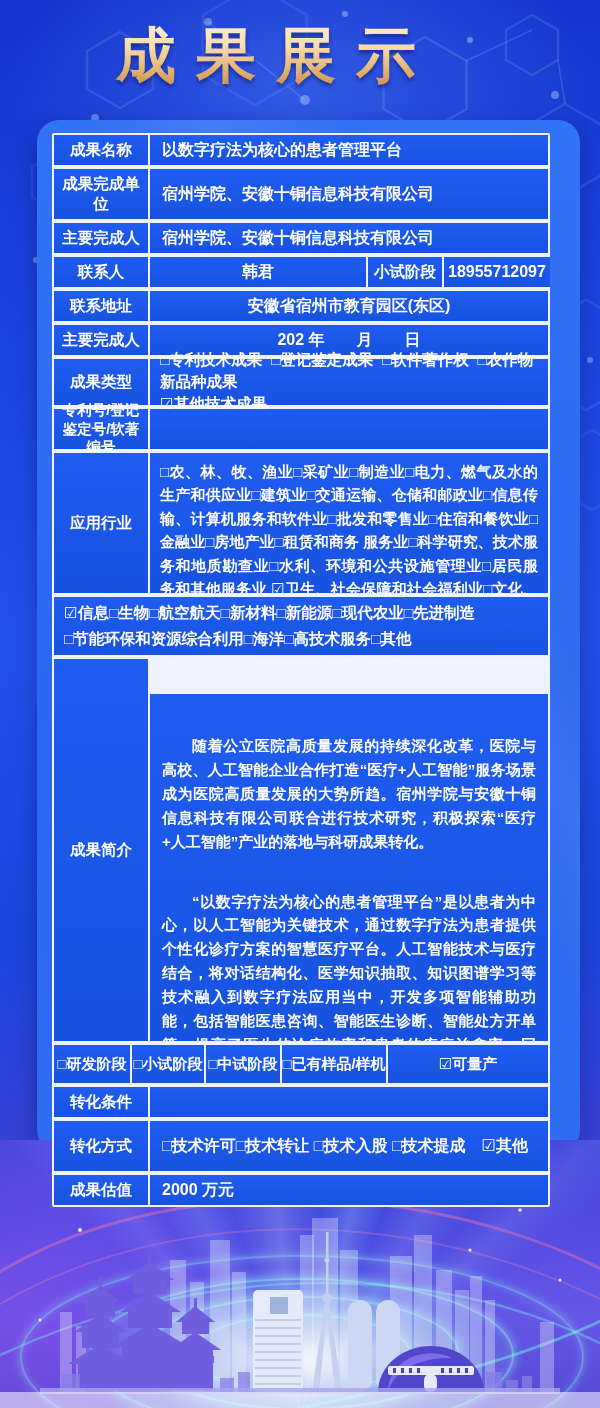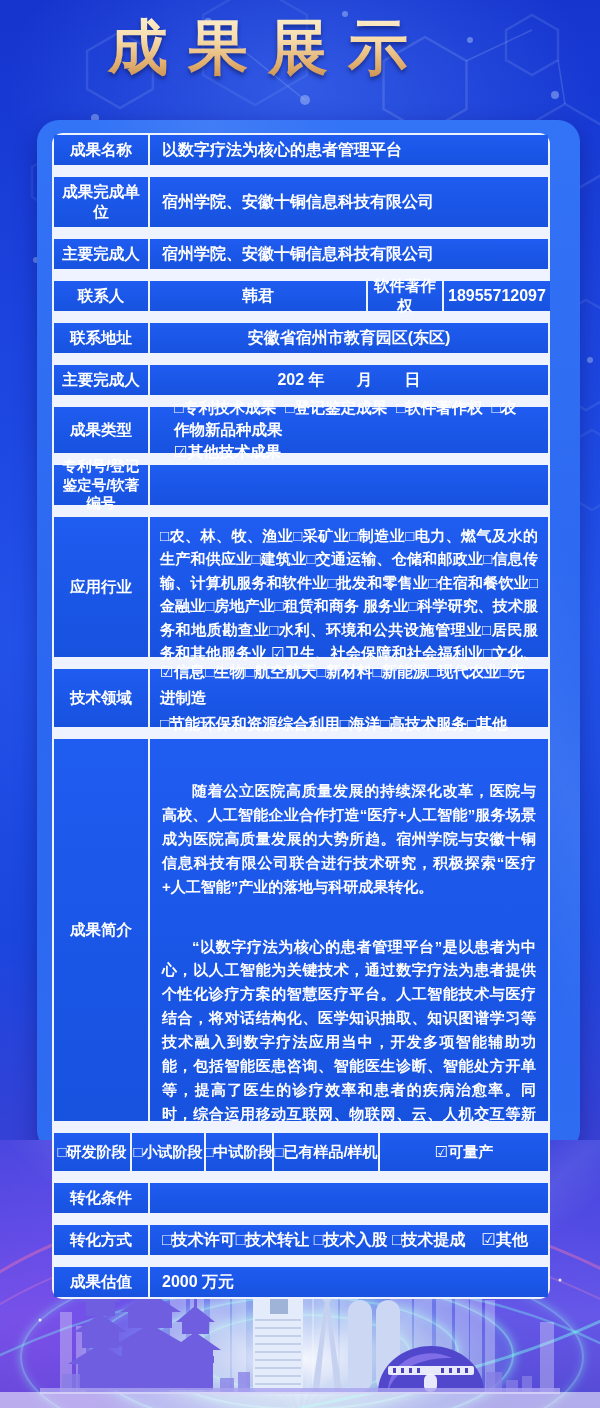--- a/index.html
+++ b/index.html
@@ -9,49 +9,49 @@
 
   
   .bg{position:absolute;inset:0;
       background:
         radial-gradient(ellipse 420px 260px at 50% 6%, rgba(90,140,255,.40), transparent 70%),
         radial-gradient(ellipse 500px 400px at 50% 45%, rgba(60,110,250,.25), transparent 75%),
         linear-gradient(178deg,#1534cd 0%,#1c43de 22%,#2150e8 45%,#1b46de 66%,#3f3fd2 85%,#2c2db6 100%);}
   .hexes{position:absolute;left:0;top:0;}
 
   
-  .title{position:absolute;top:8px;left:0;width:516px;text-align:center;margin:0;
+  .title{position:absolute;top:8px;left:0;width:516px;text-align:center;margin:8px;
          font-size:60px;font-weight:900;letter-spacing:20px;padding-left:20px;box-sizing:border-box;
          background:linear-gradient(180deg,#fdf3d8 0%,#f8dcab 38%,#e0ad6c 70%,#b97c3e 100%);
          -webkit-background-clip:text;background-clip:text;color:transparent;
          filter:drop-shadow(0 3px 2px rgba(10,20,90,.55));}
 
   
   .panel{position:absolute;left:37px;top:120px;width:543px;height:1032px;border-radius:22px;
          background:linear-gradient(180deg,#3373f6 0%,#2b67f0 55%,#2e6cf2 100%);
          box-shadow:0 8px 22px rgba(0,12,90,.35);}
   .panel::after{content:"";position:absolute;inset:0;border-radius:22px;
          background:linear-gradient(62deg,transparent 55%,rgba(255,255,255,.07) 66%,transparent 78%);}
   .tbl{position:absolute;left:15px;top:13px;width:498px;box-sizing:border-box;
-       background:#eef3ff;border:2px solid #eef3ff;border-radius:11px;
-       display:flex;flex-direction:column;gap:12px;color:#fff;font-weight:700;z-index:2;}
+       background:#eef3ff;border:2px solid #eef3ff;border-radius:2px;
+       display:flex;flex-direction:column;gap:4px;color:#fff;font-weight:700;z-index:2;}
   .row{display:flex;gap:2px;}
   .cell{background:linear-gradient(180deg,#1f5cf0,#1752df);box-sizing:border-box;}
   .lab{width:94px;flex:none;display:flex;align-items:center;justify-content:center;
        text-align:center;font-size:15.5px;padding:0 3px;line-height:1.3;word-break:break-all;}
   .val{flex:1;display:flex;align-items:center;padding:0 12px;font-size:16px;white-space:pre-wrap;}
   .val.center{justify-content:center;padding:0 4px;}
   .val.lines{flex-direction:column;align-items:flex-start;justify-content:center;line-height:22px;font-size:15.5px;}
   .val.block{display:block;padding:7px 10px;text-align:justify;line-height:23.4px;font-size:15px;}
   .opt{display:flex;align-items:center;justify-content:center;font-size:15px;white-space:nowrap;}
   .h30{height:30px}.h33{height:50px}.h46{height:46px}.h40{height:40px}.h140{height:140px}
-  .h58{height:58px}.h382{height:382px}.h38{height:38px}.h34{height:30px}
-  .summary{display:block;padding:4px 12px;overflow:hidden;}
+  .h58{height:58px}.h382{height:382px}.h38{height:38px}.h34{height:50px}
+  .summary{display:block;padding:4px 12px;overflow:hidden;margin-top:35px;}
   .summary p{margin:0;text-indent:2em;text-align:justify;line-height:23.9px;font-size:15px;}
-  .w-a{width:76px;flex:none}.w-b{width:72px;flex:none}.w-c{width:66px;flex:none}.w-d{width:104px;flex:none}
+  .w-a{width:76px;flex:none}.w-b{width:72px;flex:none}.w-c{width:74px;flex:none}.w-d{width:104px;flex:none}
   .grow{flex:1}
 
   
   .scene{position:absolute;left:0;top:1140px;width:600px;height:268px;overflow:hidden;}
   .scene-base{position:absolute;inset:0;
       background:
         radial-gradient(circle at 6% 72%, rgba(150,70,235,.55), transparent 52%),
         radial-gradient(circle at 95% 50%, rgba(120,80,240,.45), transparent 55%),
         radial-gradient(circle at 20% 20%, rgba(80,90,240,.5), transparent 60%),
         linear-gradient(180deg,#2b3ed4 0%,#3c49dc 35%,#5a5ce2 65%,#4646c8 100%);}
@@ -123,54 +123,53 @@
       </div>
 
       <div class="row h30">
         <div class="cell lab">主要完成人</div>
         <div class="cell val">宿州学院、安徽十铜信息科技有限公司</div>
       </div>
 
       <div class="row h30">
         <div class="cell lab">联系人</div>
         <div class="cell val center" style="flex:none;width:216px">韩君</div>
-        <div class="cell lab" style="width:74px">软件著作权</div>
+        <div class="cell lab" style="width:74px">小试阶段</div>
         <div class="cell val center grow">18955712097</div>
       </div>
 
       <div class="row h30">
         <div class="cell lab">联系地址</div>
         <div class="cell val center">安徽省宿州市教育园区(东区)</div>
       </div>
 
       <div class="row h30">
         <div class="cell lab">主要完成人</div>
         <div class="cell val center">202 年　　月　　日</div>
       </div>
 
       <div class="row h46">
         <div class="cell lab">成果类型</div>
-        <div class="cell val lines" style="padding:0 24px">
+        <div class="cell val lines" style="padding:0 10px">
           <div style="white-space:pre-wrap">□专利技术成果  □登记鉴定成果  □软件著作权  □农作物新品种成果</div>
           <div>☑其他技术成果</div>
         </div>
       </div>
 
       <div class="row h40">
         <div class="cell lab" style="font-size:14.5px">专利号/登记鉴定号/软著编号</div>
         <div class="cell val"></div>
       </div>
 
       <div class="row h140">
         <div class="cell lab">应用行业</div>
         <div class="cell val block">□农、林、牧、渔业□采矿业□制造业□电力、燃气及水的生产和供应业□建筑业□交通运输、仓储和邮政业□信息传输、计算机服务和软件业□批发和零售业□住宿和餐饮业□金融业□房地产业□租赁和商务 服务业□科学研究、技术服务和地质勘查业□水利、环境和公共设施管理业□居民服务和其他服务业 ☑卫生、社会保障和社会福利业□文化、体育和娱乐业□公共管理和社会组织□国际组织</div>
       </div>
 
       <div class="row h58">
-        <div class="cell lab">技术领域</div>
         <div class="cell val lines" style="line-height:26px;padding:0 10px">
           <div>☑信息□生物□航空航天□新材料□新能源□现代农业□先进制造</div>
           <div>□节能环保和资源综合利用□海洋□高技术服务□其他</div>
         </div>
       </div>
 
       <div class="row h382">
         <div class="cell lab">成果简介</div>
         <div class="cell val summary">
           <p>随着公立医院高质量发展的持续深化改革，医院与高校、人工智能企业合作打造“医疗+人工智能”服务场景成为医院高质量发展的大势所趋。宿州学院与安徽十铜信息科技有限公司联合进行技术研究，积极探索“医疗+人工智能”产业的落地与科研成果转化。</p>

